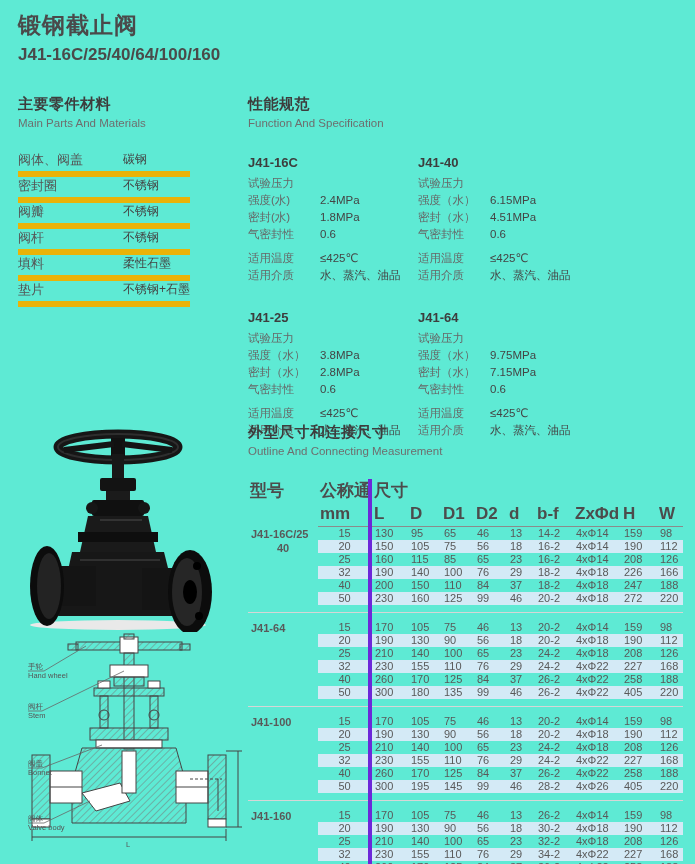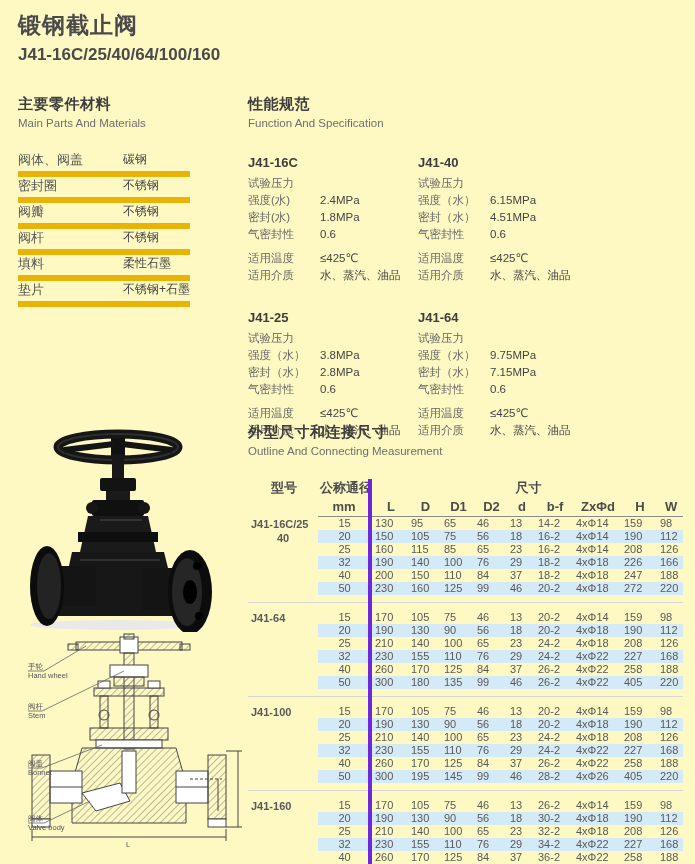--- a/index.html
+++ b/index.html
@@ -1,18 +1,18 @@
 <!DOCTYPE html>
 <html><head>
 <meta charset="utf-8">
 <style>
   * { margin:0; padding:0; box-sizing:border-box; }
   html,body { background:#fff; }
   body { font-family:"Liberation Sans","DejaVu Sans",sans-serif; }
-  .page { position:relative; width:695px; height:864px; background:#fef9c3; overflow:hidden; }
+  .page { position:relative; width:695px; height:864px; background:#5eead4; overflow:hidden; }
 
   
   .hdr { position:absolute; left:18px; top:10px; }
   .hdr .t1 { font-size:23px; font-weight:bold; color:#4a4a4a; letter-spacing:1px; }
   .hdr .t2 { font-size:17px; font-weight:bold; color:#4a4a4a; margin-top:4px; }
 
   
   .sec-t { font-size:15px; font-weight:bold; color:#3d3d3d; letter-spacing:.5px; }
   .sec-e { font-size:11.5px; color:#6e6e6e; margin-top:3px; }
 
@@ -30,21 +30,21 @@
   .spec-tp { font-size:11.5px; color:#666; line-height:17px; }
   .spec-row { display:flex; font-size:11.5px; line-height:17px; }
   .spec-row .lab { width:72px; color:#666; }
   .spec-row .val { color:#444; }
   .spec-usage { margin-top:7px; }
 
   
   .dims { position:absolute; left:248px; top:423px; width:440px; }
   table.dimtab { margin-top:22px; border-collapse:collapse; table-layout:fixed; width:435px; }
   table.dimtab th, table.dimtab td { white-space:nowrap; overflow:hidden; }
-  table.dimtab thead th { font-size:13px; font-weight:bold; color:#4c4c4c; text-align:center;
+  table.dimtab thead th { font-size:17px; font-weight:bold; color:#4c4c4c; text-align:left;
       padding:0 0 2px 2px; height:15px; }
   table.dimtab thead tr.h2 th { border-bottom:1.5px solid #8b8b8b; }
   th.c, td.dn { text-align:center;margin-top:40px; }
   .dl { border-left:4px solid #6d28d9; }
   table.dimtab td { font-size:11px; color:#595959; height:13px; padding:0 0 0 3px; }
   td.dn { padding:0; }
   td.alt { background:#d4eaf6; }
   td.model-cell { color:#1e3c6e; font-weight:bold; font-size:13.5px; vertical-align:top; padding-top:1px; }
   td.model-cell .m1 { line-height:14px; }
   td.model-cell .m2 { text-align:center; width:64px; line-height:15px; }

